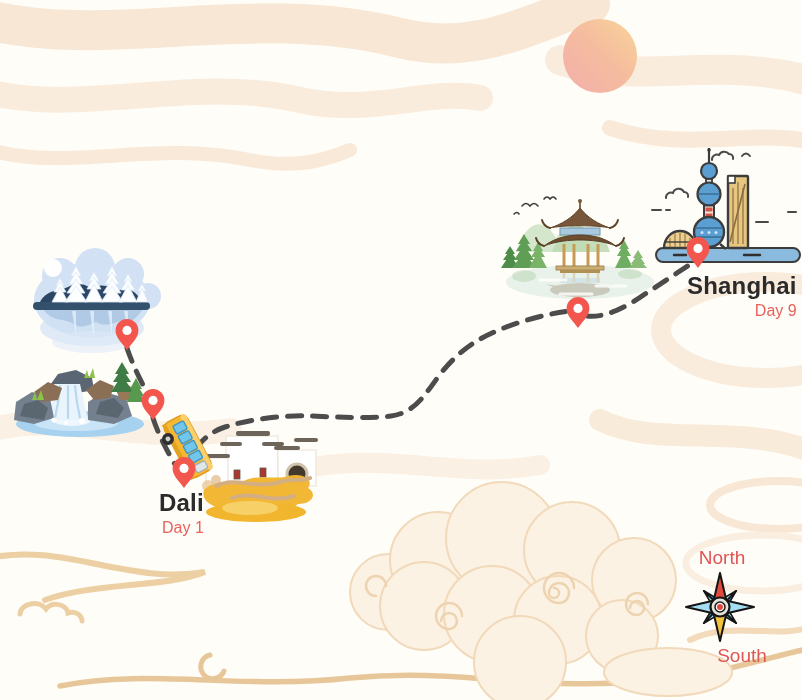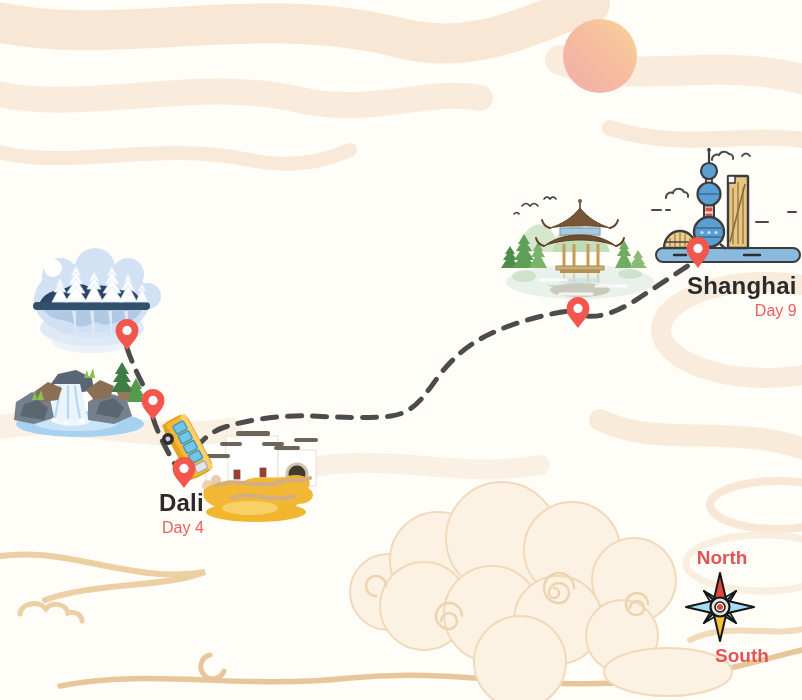--- a/index.html
+++ b/index.html
@@ -11,21 +11,21 @@
   .stop{position:absolute;line-height:1;}
   .stop .city{font-size:24px;font-weight:600;color:var(--city-text,#2b2b2b);letter-spacing:.2px;}
   .stop .days{font-size:16px;font-weight:500;color:var(--day-text,#e8615c);margin-top:5px;text-align:right;}
   #stop-shangrila{left:150px;top:324px;}
   #stop-lijiang{left:97px;top:440px;}
   #stop-dali{left:159px;top:491px;}
   #stop-hangzhou{left:575px;top:330px;}
   #stop-shanghai{left:687px;top:274px;}
   .compass-label{
     position:absolute;transform:translate(-50%,-50%);
-    font-size:19px;font-weight:700;color:var(--compass-text,#e05555);
+    font-size:19px;font-weight:400;color:var(--compass-text,#e05555);
   }
   #north-label{left:722px;top:558px;}
   #south-label{left:742px;top:656px;text-align:right;}
   .pin-path{fill:var(--pin,#f2564d);}
   .route-line{stroke:var(--route,#4c4c4c);}
 </style>
 </head>
 <body>
 
 <div class="stage">
@@ -388,21 +388,21 @@
       <polygon points="-34,0 -8,6 -4,0 -8,-6" fill="#a5def2"></polygon>
     </g>
     <circle r="9.5" fill="#e6e3da" stroke="#151515" stroke-width="2.2"></circle>
     <circle r="5" fill="#ffffff" stroke="#151515" stroke-width="1.5"></circle>
     <circle r="3" fill="#e0493c"></circle>
   </g>
 </svg>
 
   <div class="stop" id="stop-dali">
     <div class="city">Dali</div>
-    <div class="days">Day 4</div>
+    <div class="days">Day 1</div>
   </div>
   <div class="stop" id="stop-shanghai">
     <div class="city">Shanghai</div>
     <div class="days">Day 9</div>
   </div>
 
   <div class="compass-label" id="north-label">North</div>
   <div class="compass-label" id="south-label">South</div>
 
 </div>

